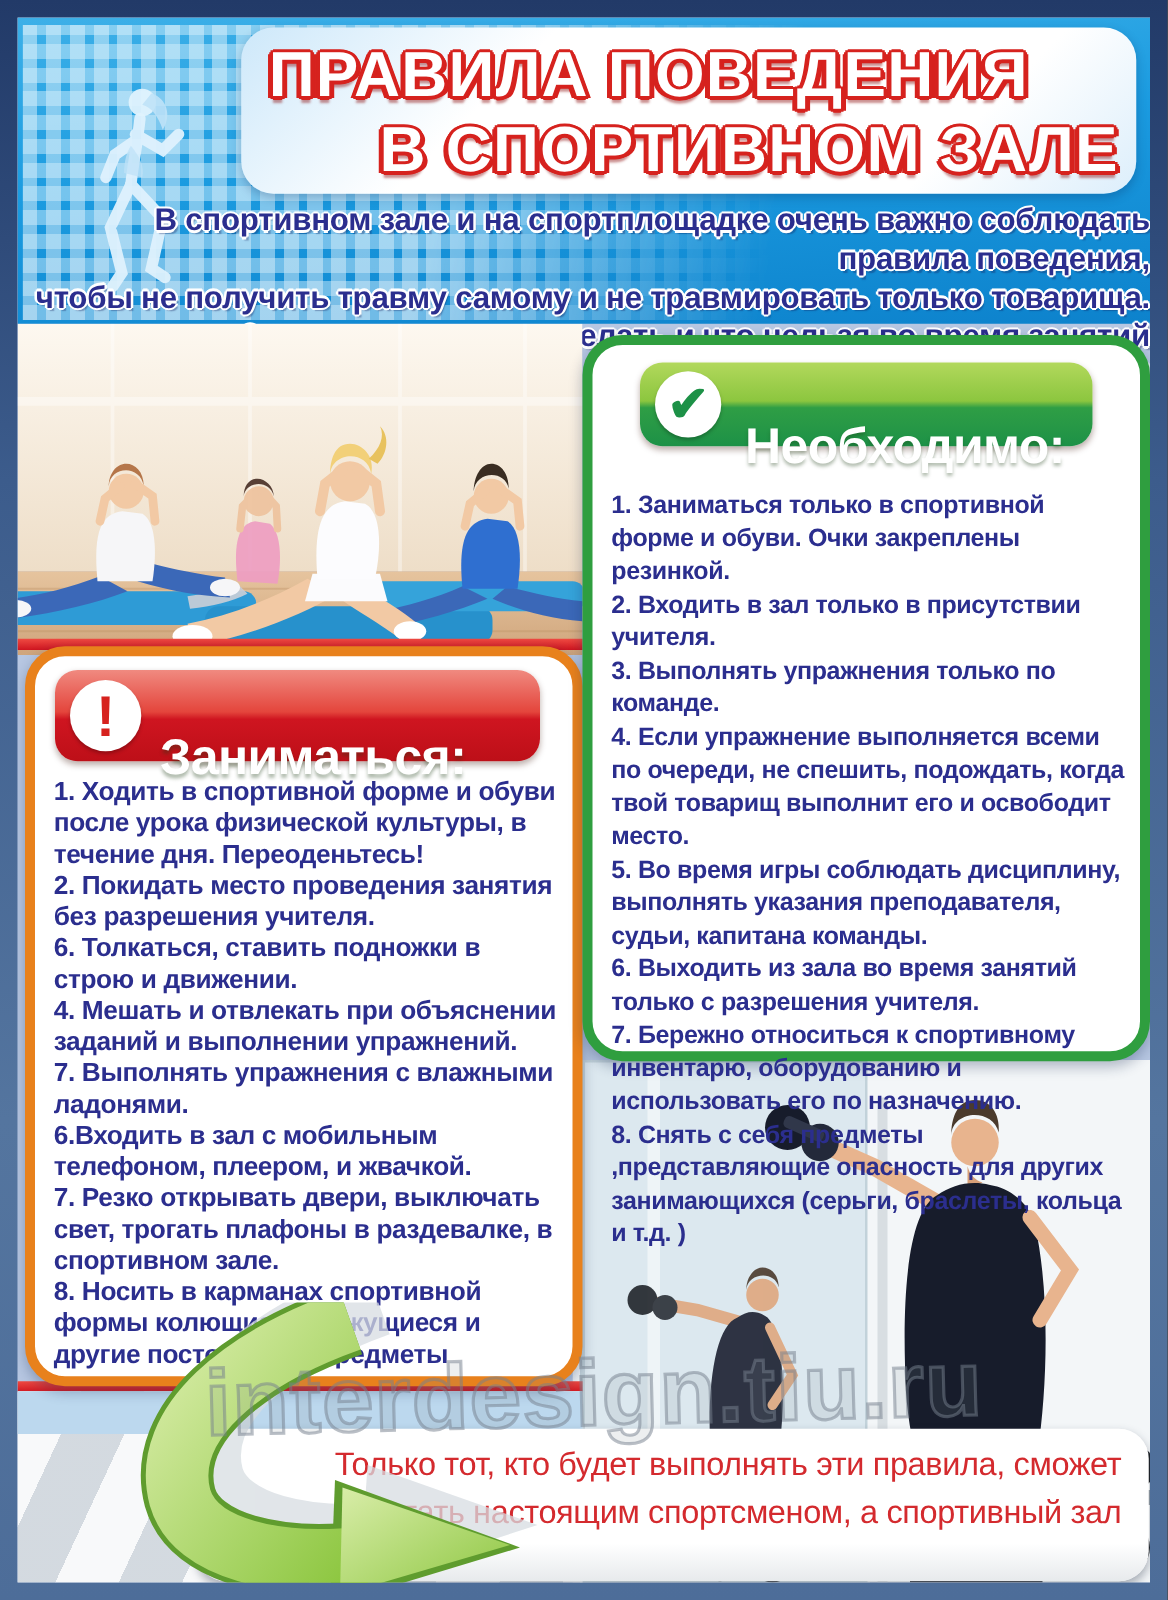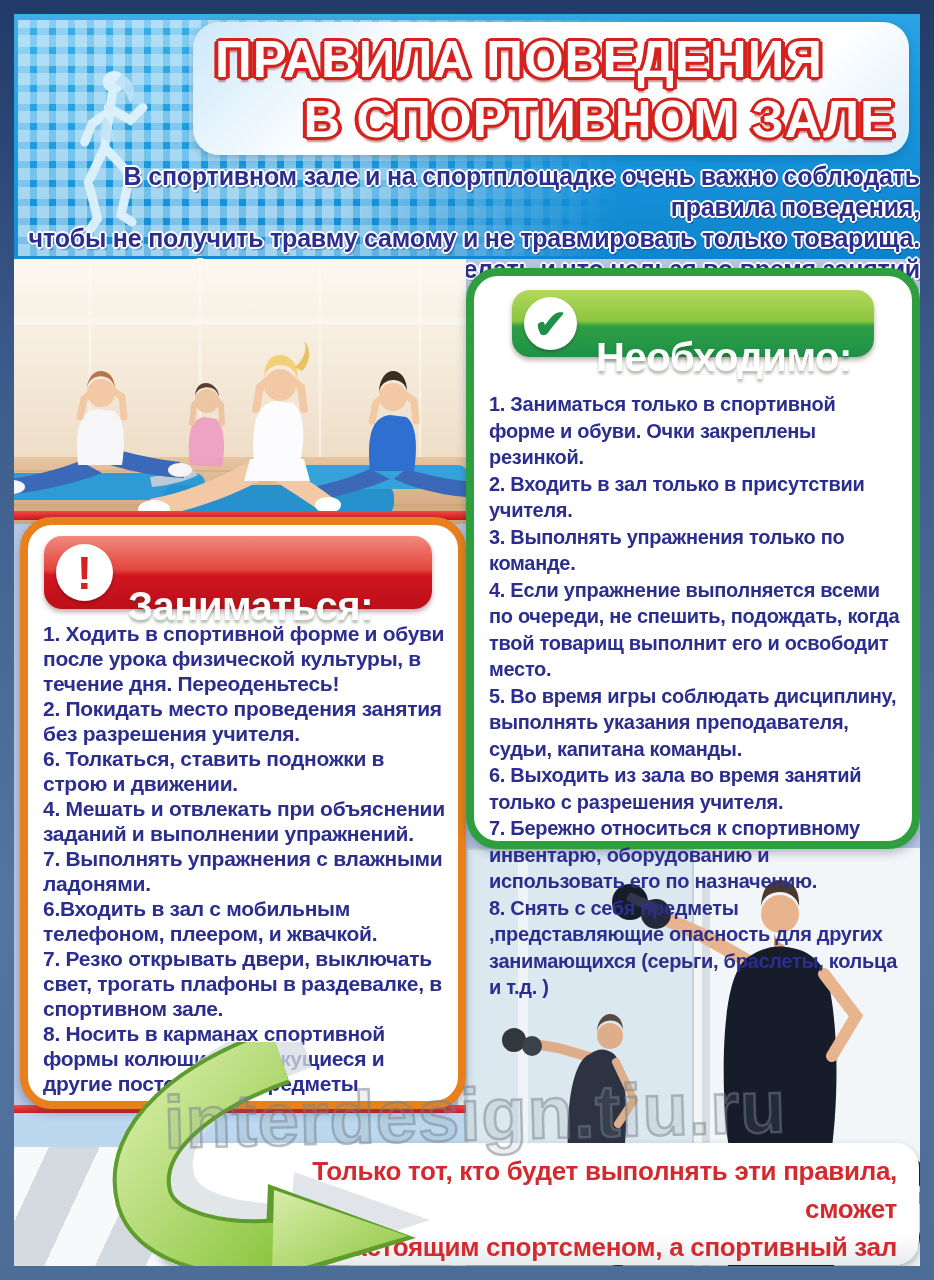--- a/index.html
+++ b/index.html
@@ -62,21 +62,21 @@
 
   
   #band{position:absolute;left:0;top:1099px;width:452px;height:153px;background:#e4e8ec;
     background-image:linear-gradient(180deg,#bcd8ee 0 34px,rgba(188,216,238,0) 34px),
       repeating-linear-gradient(115deg,rgba(255,255,255,.75) 0 46px,rgba(198,206,214,.55) 46px 92px);}
   #arrow{position:absolute;left:40px;top:1028px;width:380px;height:230px;z-index:6;}
   #footer-box{position:absolute;left:143px;top:1129px;width:762px;height:122px;border-radius:24px;z-index:5;
     background:linear-gradient(180deg,#ffffff 0%,#ffffff 75%,#e7eaec 100%);
     box-shadow:0 4px 8px rgba(30,40,60,.35);}
   #footer-text{position:absolute;right:22px;top:9px;width:640px;text-align:right;
-    color:#d42a2e;font-weight:bold;font-size:26px;line-height:38px;letter-spacing:-.3px;}
+    color:#d42a2e;font-weight:normal;font-size:26px;line-height:38px;letter-spacing:-.3px;}
   #watermark{position:absolute;left:150px;top:1058px;z-index:9;font-size:74px;font-weight:bold;letter-spacing:1px;
     color:rgba(130,140,152,.14);-webkit-text-stroke:2.5px rgba(118,128,142,.5);white-space:nowrap;
     transform:rotate(-1.5deg);}
 </style>
 </head>
 <body>
 
 <div id="poster">
  <div id="content">
 

